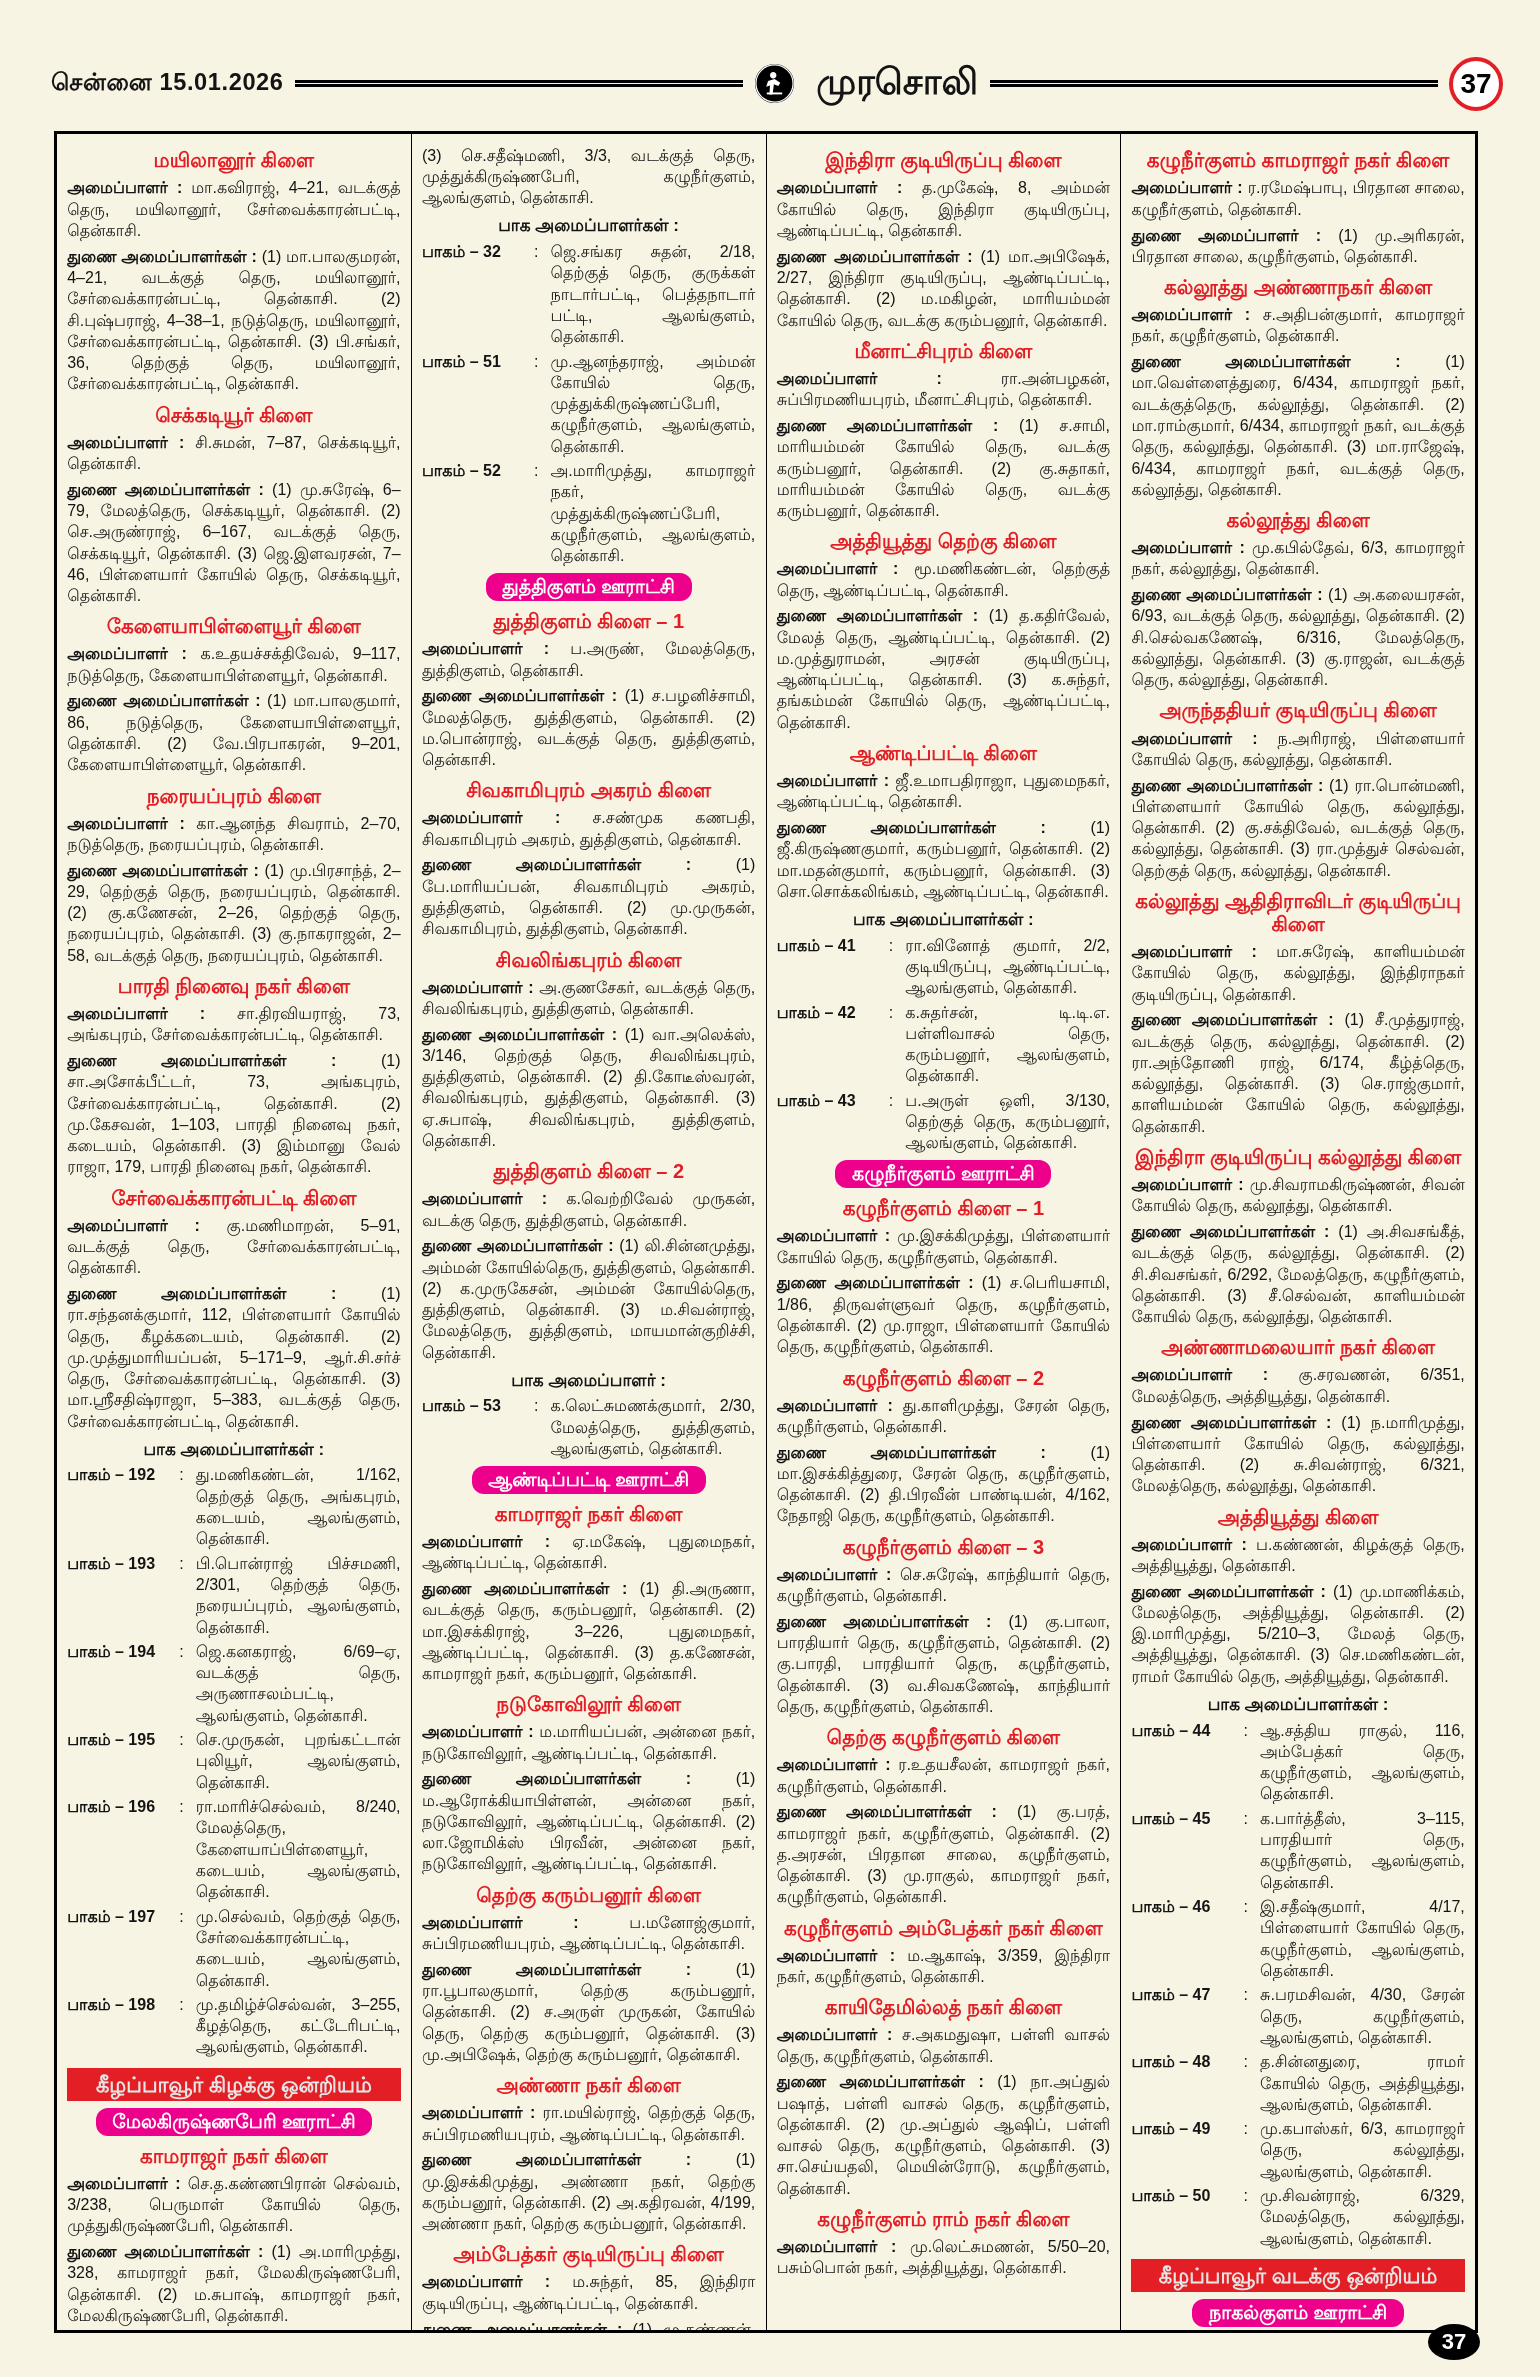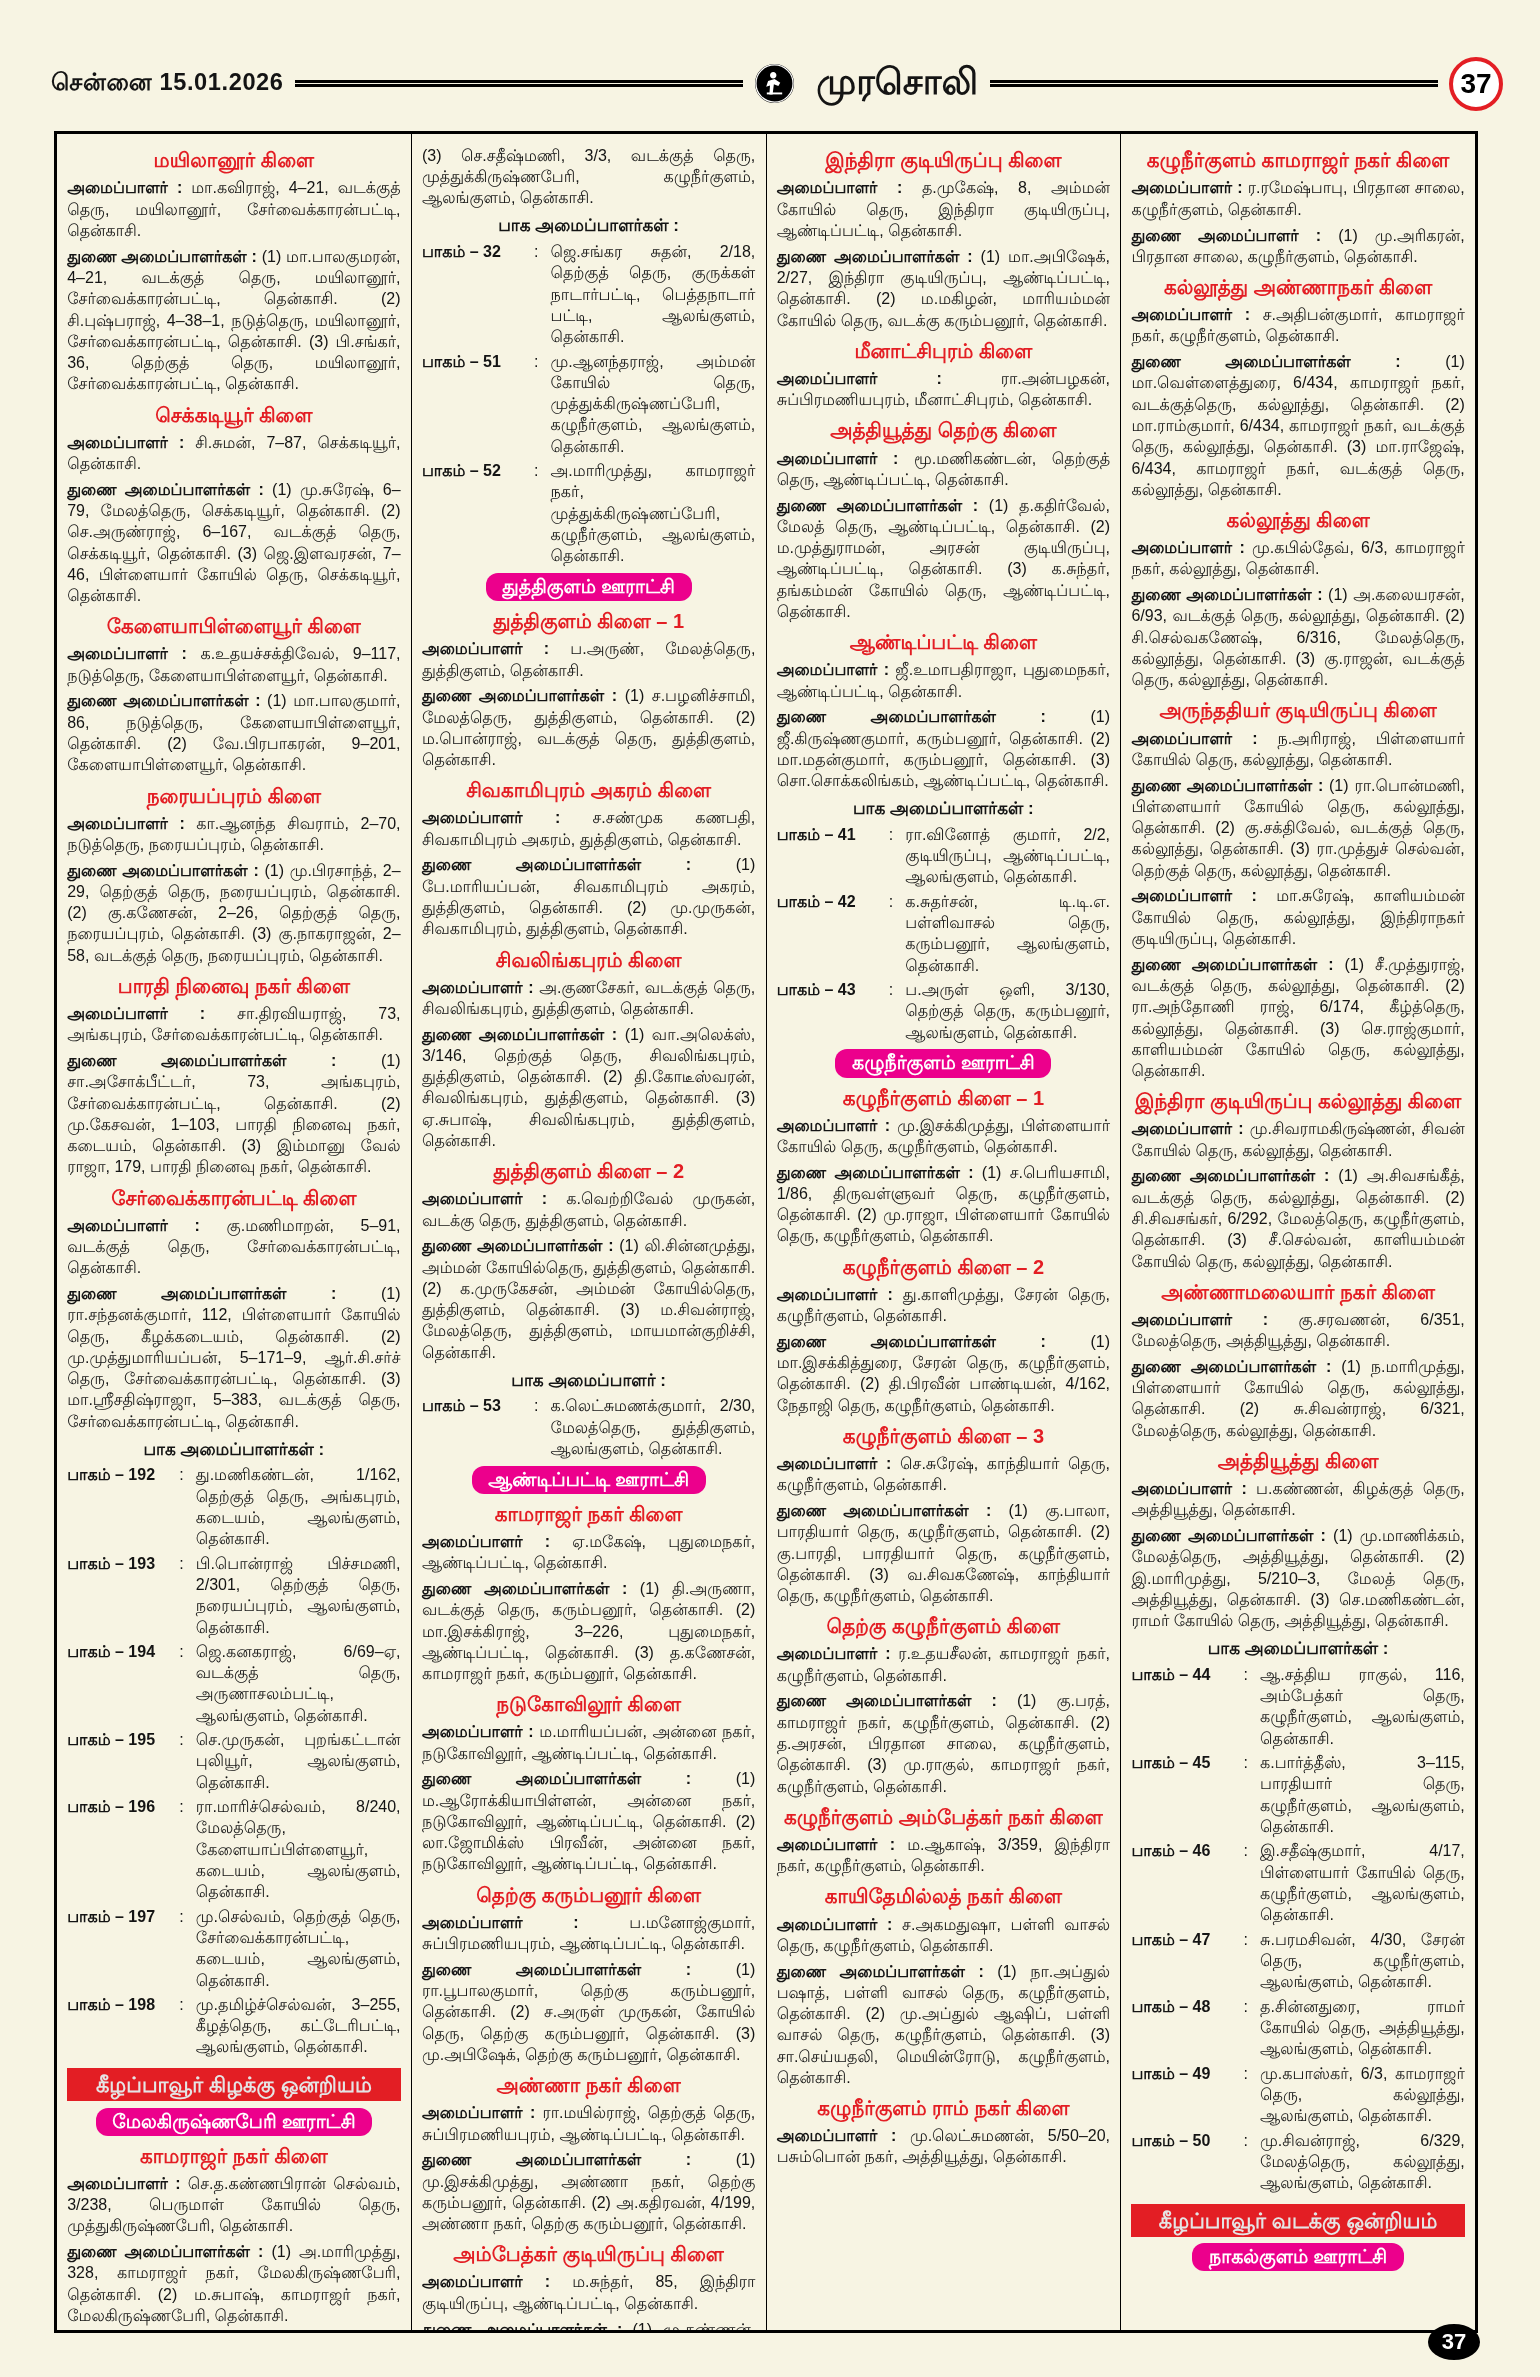--- a/index.html
+++ b/index.html
@@ -189,20 +189,21 @@
       <h3 class="branch">அம்பேத்கர் குடியிருப்பு கிளை</h3>
       <p class="para"><b>அமைப்பாளர் : </b>ம.சுந்தர், 85, இந்திரா குடியிருப்பு, ஆண்டிப்பட்டி, தென்காசி.</p>
       <p class="para"><b>துணை அமைப்பாளர்கள் : </b>(1) மு.கண்ணன், அருந்ததியர் குடியிருப்பு, ஆண்டிப்பட்டி, தென்காசி. (2) சு.ராஜன், தங்கம்மன் கோயில் தெரு, ஆண்டிப்பட்டி, தென்காசி.</p>
     </div>
     <div class="column">
       <h3 class="branch">இந்திரா குடியிருப்பு கிளை</h3>
       <p class="para"><b>அமைப்பாளர் : </b>த.முகேஷ், 8, அம்மன் கோயில் தெரு, இந்திரா குடியிருப்பு, ஆண்டிப்பட்டி, தென்காசி.</p>
       <p class="para"><b>துணை அமைப்பாளர்கள் : </b>(1) மா.அபிஷேக், 2/27, இந்திரா குடியிருப்பு, ஆண்டிப்பட்டி, தென்காசி. (2) ம.மகிழன், மாரியம்மன் கோயில் தெரு, வடக்கு கரும்பனூர், தென்காசி.</p>
       <h3 class="branch">மீனாட்சிபுரம் கிளை</h3>
       <p class="para"><b>அமைப்பாளர் : </b>ரா.அன்பழகன், சுப்பிரமணியபுரம், மீனாட்சிபுரம், தென்காசி.</p>
+      <p class="para"><b>துணை அமைப்பாளர்கள் : </b>(1) ச.சாமி, மாரியம்மன் கோயில் தெரு, வடக்கு கரும்பனூர், தென்காசி. (2) கு.சுதாகர், மாரியம்மன் கோயில் தெரு, வடக்கு கரும்பனூர், தென்காசி.</p>
       <h3 class="branch">அத்தியூத்து தெற்கு கிளை</h3>
       <p class="para"><b>அமைப்பாளர் : </b>மூ.மணிகண்டன், தெற்குத் தெரு, ஆண்டிப்பட்டி, தென்காசி.</p>
       <p class="para"><b>துணை அமைப்பாளர்கள் : </b>(1) த.கதிர்வேல், மேலத் தெரு, ஆண்டிப்பட்டி, தென்காசி. (2) ம.முத்துராமன், அரசன் குடியிருப்பு, ஆண்டிப்பட்டி, தென்காசி. (3) க.சுந்தர், தங்கம்மன் கோயில் தெரு, ஆண்டிப்பட்டி, தென்காசி.</p>
       <h3 class="branch">ஆண்டிப்பட்டி கிளை</h3>
       <p class="para"><b>அமைப்பாளர் : </b>ஜீ.உமாபதிராஜா, புதுமைநகர், ஆண்டிப்பட்டி, தென்காசி.</p>
       <p class="para"><b>துணை அமைப்பாளர்கள் : </b>(1) ஜீ.கிருஷ்ணகுமார், கரும்பனூர், தென்காசி. (2) மா.மதன்குமார், கரும்பனூர், தென்காசி. (3) சொ.சொக்கலிங்கம், ஆண்டிப்பட்டி, தென்காசி.</p>
       <div class="parts-header">பாக அமைப்பாளர்கள் :</div>
       <div class="part">
         <span class="pno">பாகம் – 41</span>
         <span class="pc">:</span>
@@ -245,20 +246,21 @@
       <p class="para"><b>துணை அமைப்பாளர் : </b>(1) மு.அரிகரன், பிரதான சாலை, கழுநீர்குளம், தென்காசி.</p>
       <h3 class="branch">கல்லூத்து அண்ணாநகர் கிளை</h3>
       <p class="para"><b>அமைப்பாளர் : </b>ச.அதிபன்குமார், காமராஜர் நகர், கழுநீர்குளம், தென்காசி.</p>
       <p class="para"><b>துணை அமைப்பாளர்கள் : </b>(1) மா.வெள்ளைத்துரை, 6/434, காமராஜர் நகர், வடக்குத்தெரு, கல்லூத்து, தென்காசி. (2) மா.ராம்குமார், 6/434, காமராஜர் நகர், வடக்குத் தெரு, கல்லூத்து, தென்காசி. (3) மா.ராஜேஷ், 6/434, காமராஜர் நகர், வடக்குத் தெரு, கல்லூத்து, தென்காசி.</p>
       <h3 class="branch">கல்லூத்து கிளை</h3>
       <p class="para"><b>அமைப்பாளர் : </b>மு.கபில்தேவ், 6/3, காமராஜர் நகர், கல்லூத்து, தென்காசி.</p>
       <p class="para"><b>துணை அமைப்பாளர்கள் : </b>(1) அ.கலையரசன், 6/93, வடக்குத் தெரு, கல்லூத்து, தென்காசி. (2) சி.செல்வகணேஷ், 6/316, மேலத்தெரு, கல்லூத்து, தென்காசி. (3) கு.ராஜன், வடக்குத் தெரு, கல்லூத்து, தென்காசி.</p>
       <h3 class="branch">அருந்ததியர் குடியிருப்பு கிளை</h3>
       <p class="para"><b>அமைப்பாளர் : </b>ந.அரிராஜ், பிள்ளையார் கோயில் தெரு, கல்லூத்து, தென்காசி.</p>
       <p class="para"><b>துணை அமைப்பாளர்கள் : </b>(1) ரா.பொன்மணி, பிள்ளையார் கோயில் தெரு, கல்லூத்து, தென்காசி. (2) கு.சக்திவேல், வடக்குத் தெரு, கல்லூத்து, தென்காசி. (3) ரா.முத்துச் செல்வன், தெற்குத் தெரு, கல்லூத்து, தென்காசி.</p>
+      <h3 class="branch">கல்லூத்து ஆதிதிராவிடர் குடியிருப்பு கிளை</h3>
       <p class="para"><b>அமைப்பாளர் : </b>மா.சுரேஷ், காளியம்மன் கோயில் தெரு, கல்லூத்து, இந்திராநகர் குடியிருப்பு, தென்காசி.</p>
       <p class="para"><b>துணை அமைப்பாளர்கள் : </b>(1) சீ.முத்துராஜ், வடக்குத் தெரு, கல்லூத்து, தென்காசி. (2) ரா.அந்தோணி ராஜ், 6/174, கீழ்த்தெரு, கல்லூத்து, தென்காசி. (3) செ.ராஜ்குமார், காளியம்மன் கோயில் தெரு, கல்லூத்து, தென்காசி.</p>
       <h3 class="branch">இந்திரா குடியிருப்பு கல்லூத்து கிளை</h3>
       <p class="para"><b>அமைப்பாளர் : </b>மு.சிவராமகிருஷ்ணன், சிவன் கோயில் தெரு, கல்லூத்து, தென்காசி.</p>
       <p class="para"><b>துணை அமைப்பாளர்கள் : </b>(1) அ.சிவசங்கீத், வடக்குத் தெரு, கல்லூத்து, தென்காசி. (2) சி.சிவசங்கர், 6/292, மேலத்தெரு, கழுநீர்குளம், தென்காசி. (3) சீ.செல்வன், காளியம்மன் கோயில் தெரு, கல்லூத்து, தென்காசி.</p>
       <h3 class="branch">அண்ணாமலையார் நகர் கிளை</h3>
       <p class="para"><b>அமைப்பாளர் : </b>கு.சரவணன், 6/351, மேலத்தெரு, அத்தியூத்து, தென்காசி.</p>
       <p class="para"><b>துணை அமைப்பாளர்கள் : </b>(1) ந.மாரிமுத்து, பிள்ளையார் கோயில் தெரு, கல்லூத்து, தென்காசி. (2) சு.சிவன்ராஜ், 6/321, மேலத்தெரு, கல்லூத்து, தென்காசி.</p>
       <h3 class="branch">அத்தியூத்து கிளை</h3>
       <p class="para"><b>அமைப்பாளர் : </b>ப.கண்ணன், கிழக்குத் தெரு, அத்தியூத்து, தென்காசி.</p>

